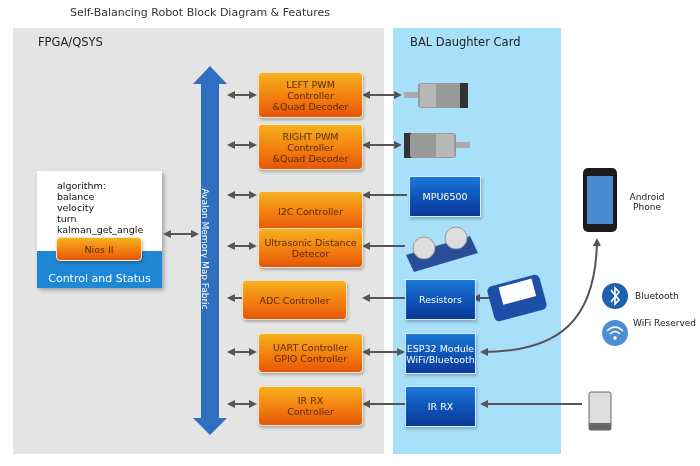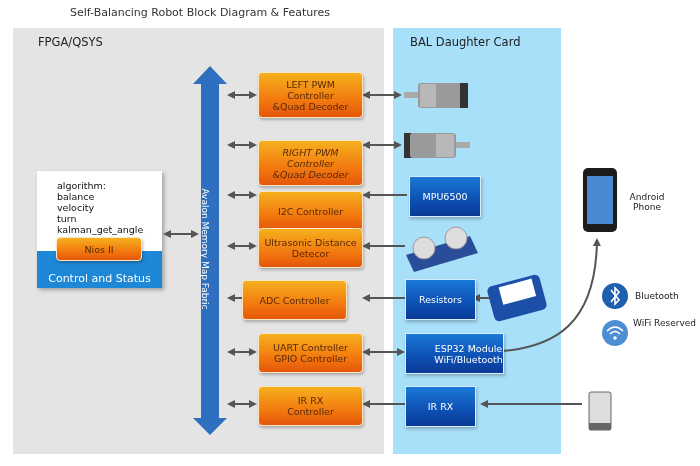--- a/index.html
+++ b/index.html
@@ -135,21 +135,21 @@
   <div style="position:absolute;left:-70px;top:-6px;width:140px;text-align:center;color:#fff;font-size:9px;transform:rotate(90deg);white-space:nowrap;">Avalon Memory Map Fabric</div>
 </div>
 
 <div class="abs orange" style="left:258px;top:72px;width:103px;height:44px;">
   <div>
       <div>LEFT PWM</div>
       <div>Controller</div>
       <div>&amp;Quad Decoder</div>
     </div>
 </div>
-<div class="abs orange" style="left:258px;top:140px;width:103px;height:44px;font-style:italic;">
+<div class="abs orange" style="left:258px;top:124px;width:103px;height:44px;">
   <div>
       <div>RIGHT PWM</div>
       <div>Controller</div>
       <div>&amp;Quad Decoder</div>
     </div>
 </div>
 <div class="abs orange" style="left:258px;top:191px;width:103px;height:38px;">
   <div>I2C Controller</div>
 </div>
 <div class="abs orange" style="left:258px;top:228px;width:103px;height:38px;">
@@ -173,21 +173,21 @@
       <div>Controller</div>
     </div>
 </div>
 
 <div class="abs blue" style="left:409px;top:176px;width:70px;height:39px;">
   <div>MPU6500</div>
 </div>
 <div class="abs blue" style="left:405px;top:279px;width:69px;height:39px;">
   <div>Resistors</div>
 </div>
-<div class="abs blue" style="left:405px;top:333px;width:69px;height:39px;padding-left:28px;">
+<div class="abs blue" style="left:405px;top:333px;width:69px;height:39px;">
   <div>
       <div>ESP32 Module</div>
       <div>WiFi/Bluetooth</div>
     </div>
 </div>
 <div class="abs blue" style="left:405px;top:386px;width:69px;height:39px;">
   <div>IR RX</div>
 </div>
 
 <div class="abs side-label" style="left:627px;top:192px;text-align:center;width:40px;">

